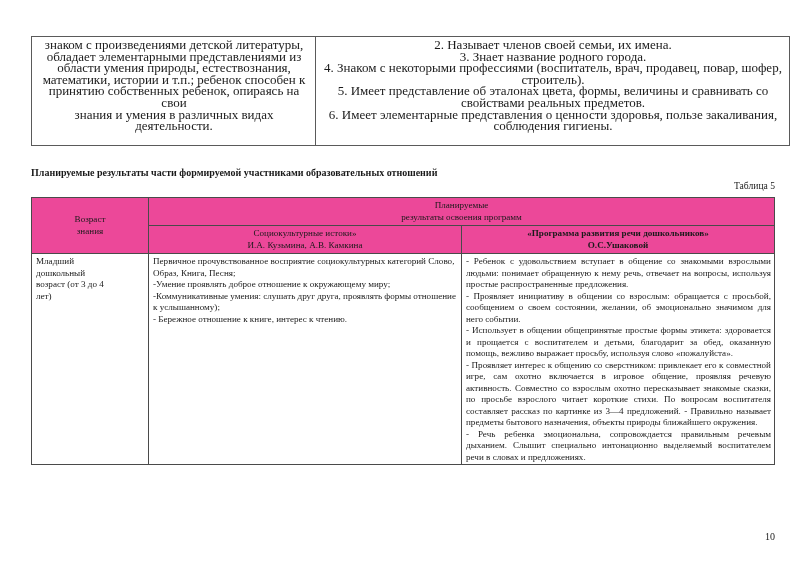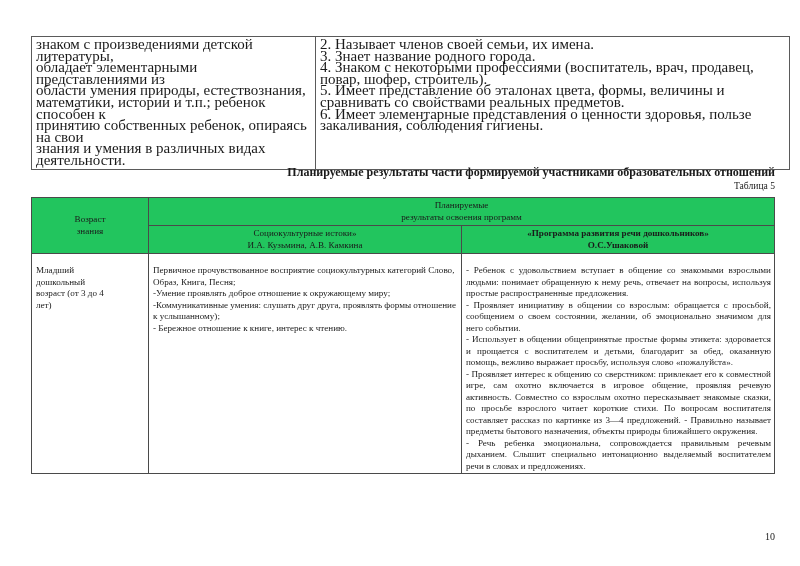--- a/index.html
+++ b/index.html
@@ -22,44 +22,45 @@
 
   
   table.doc-table {
     border-collapse: collapse;
     table-layout: fixed;
   }
   table.doc-table td {
     border: 1px solid #5a5a5a;
     vertical-align: top;
     padding: 2px 3px 2px 4px;
-    font-size: 15px;
+    font-size: 13px;
     line-height: 11.6px;
     font-family: "Liberation Serif", serif;
+    text-align: center;
   }
 
   #top-table {
     position: absolute;
     left: 31px;
     top: 36px;
     width: 744px;
   }
   #top-table td.c1 { width: 276px; }
   #top-table td.c2 { width: 466px; }
   #top-table td { height: 104px; }
   .para { margin: 0; }
 
   
   .section-heading {
     position: absolute;
     left: 31px;
     top: 166px;
     width: 744px;
-    text-align: right;
-    font-size: 12px;
+    text-align: left;
+    font-size: 10px;
     font-weight: bold;
     line-height: 13px;
     font-family: "Liberation Serif", serif;
   }
   .table-caption {
     position: absolute;
     right: 25px;
     top: 180px;
     font-size: 9.6px;
     font-family: "Liberation Serif", serif;
@@ -74,25 +75,25 @@
     border-collapse: collapse;
     table-layout: fixed;
   }
   #main-table th,
   #main-table td {
     border: 1px solid #4a4a4a;
     font-family: "Liberation Serif", serif;
     font-size: 9.1px;
     line-height: 11.5px;
     vertical-align: top;
-    padding: 11px 3px 1px 4px;
+    padding: 2px 3px 1px 4px;
     box-sizing: border-box;
   }
   #main-table th {
-    background: #22c55e;
+    background: #ec4899;
     text-align: center;
     font-weight: normal;
     vertical-align: middle;
     padding: 2px 21px;
   }
   th.age-head { width: 117px; }
   th.planned-head { }
   th.prog1-head { width: 270px; }
   th.prog2-head { }
   th.prog2-head .ln { font-weight: bold; }

